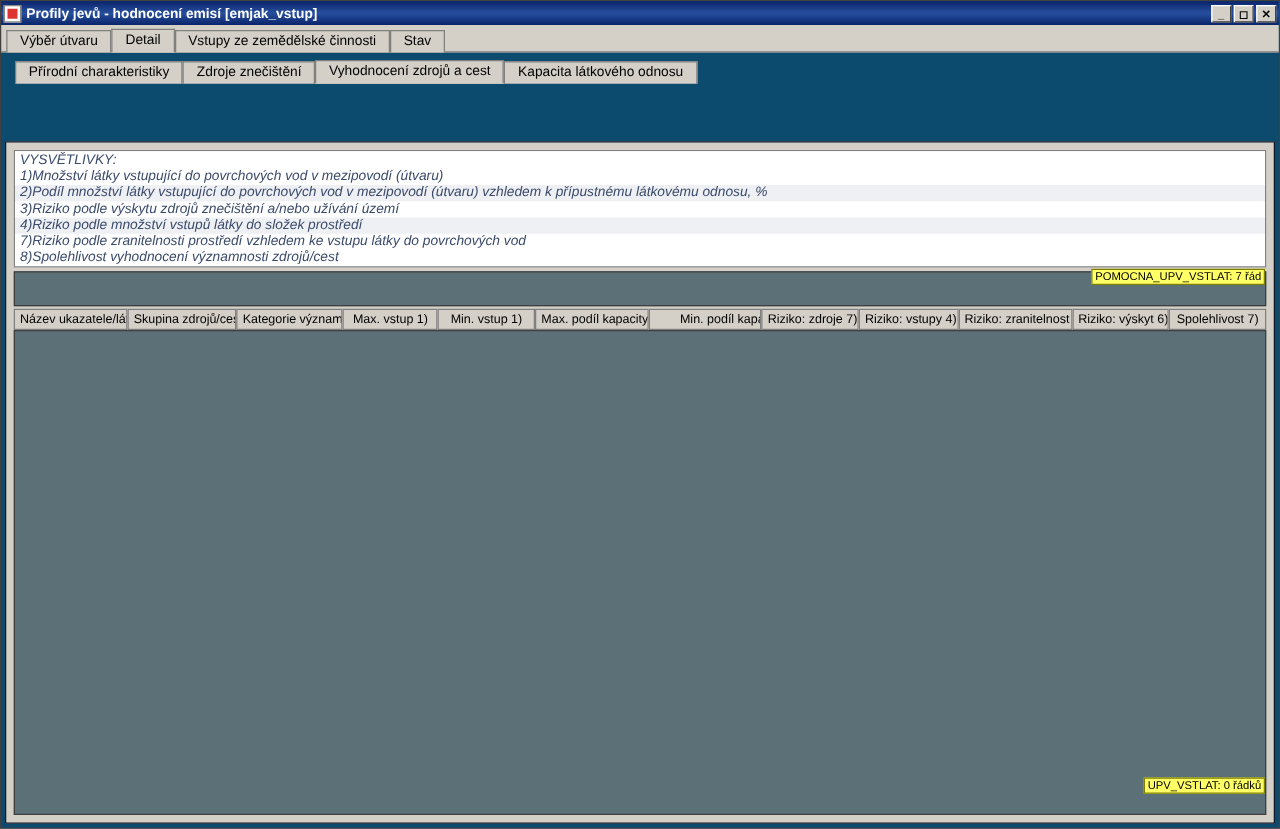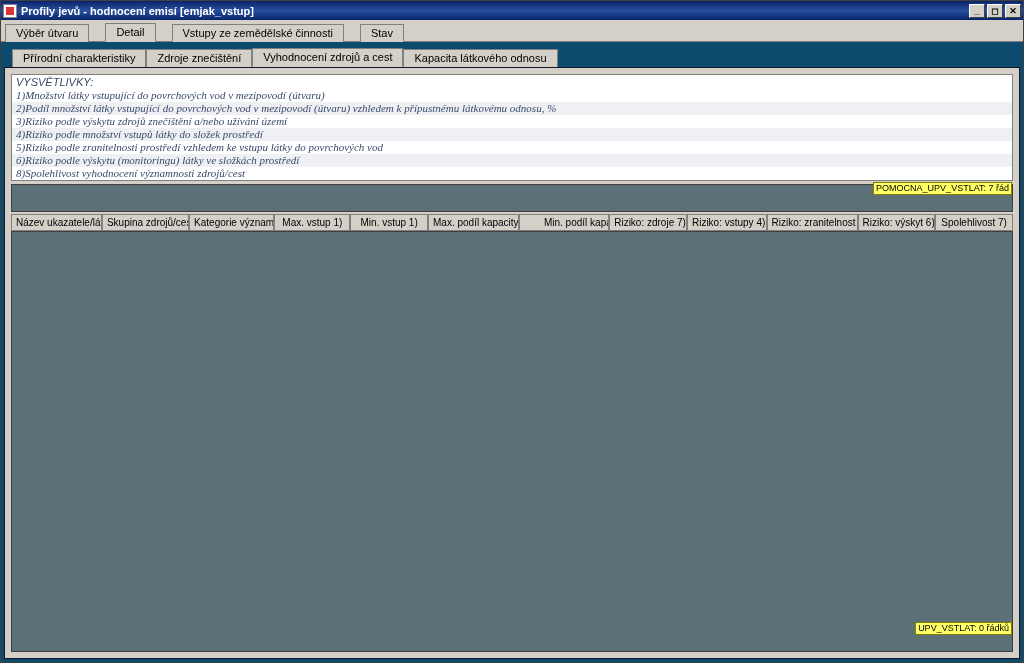--- a/index.html
+++ b/index.html
@@ -64,38 +64,39 @@
     padding: 2px 4px 0 4px;
     background:#d4d0c8;
     border-bottom:1px solid #808080;
     height:22px;
   }
   .tab1 {
     padding:2px 10px 3px 10px;
     border:1px solid #808080;
     border-bottom:none;
     background:#d4d0c8;
-    margin-right:16px;
+    margin-right:0px;
     position:relative;
     top:1px;
     color:#000;
     cursor:default;
   }
   .tab1.active {
     background:#d4d0c8;
     border-bottom:1px solid #d4d0c8;
     top:1px;
     z-index:2;
   }
   .content {
     flex:1;
     padding:3px;
     display:flex;
     flex-direction:column;
     min-height:0;
+    gap:46px;
   }
   .tabbar2 {
     display:flex;
     align-items:flex-end;
     padding: 3px 4px 0 8px;
     height:22px;
   }
   .tab2 {
     padding:2px 10px 3px 10px;
     border:1px solid #808080;
@@ -130,21 +131,20 @@
     padding:1px 4px;
     background:#fff;
   }
   .legendrow {
     font-style:italic;
     color:#3a4a6a;
     padding:0 4px;
     line-height:13px;
     white-space:nowrap;
     overflow:hidden;
-    font-family:Liberation Serif, serif;
   }
   .legendrow.alt { background:#eef0f4; }
   .midfill {
     flex:0 0 28px;
     background:#5c7077;
     border:1px solid #404040;
     margin:0 3px;
     position:relative;
   }
   .yellowtag {
@@ -221,22 +221,21 @@
 
     <div class="panel">
 
       <div class="legendbox">
         <div class="legendhead">VYSVĚTLIVKY:</div>
         <div id="legend-rows">
             <div class="legendrow">1)Množství látky vstupující do povrchových vod v mezipovodí (útvaru)</div>
             <div class="legendrow alt">2)Podíl množství látky vstupující do povrchových vod v mezipovodí (útvaru) vzhledem k přípustnému látkovému odnosu, %</div>
             <div class="legendrow">3)Riziko podle výskytu zdrojů znečištění a/nebo užívání území</div>
             <div class="legendrow alt">4)Riziko podle množství vstupů látky do složek prostředí</div>
-            <div class="legendrow">5)Riziko podle zranitelnosti prostředí vzhledem ke vstupu látky do povrchových vod</div>
-            <div class="legendrow alt">6)Riziko podle výskytu (monitoringu) látky ve složkách prostředí</div>
+            <div class="legendrow">7)Riziko podle zranitelnosti prostředí vzhledem ke vstupu látky do povrchových vod</div>
             <div class="legendrow">8)Spolehlivost vyhodnocení významnosti zdrojů/cest</div>
           </div>
       </div>
 
       <div class="midfill">
         <div class="yellowtag">POMOCNA_UPV_VSTLAT: 7 řád</div>
       </div>
 
       <div class="gridheaders" id="gridheaders">
           <div class="gh" style="width: 96px;">Název ukazatele/lát</div>

